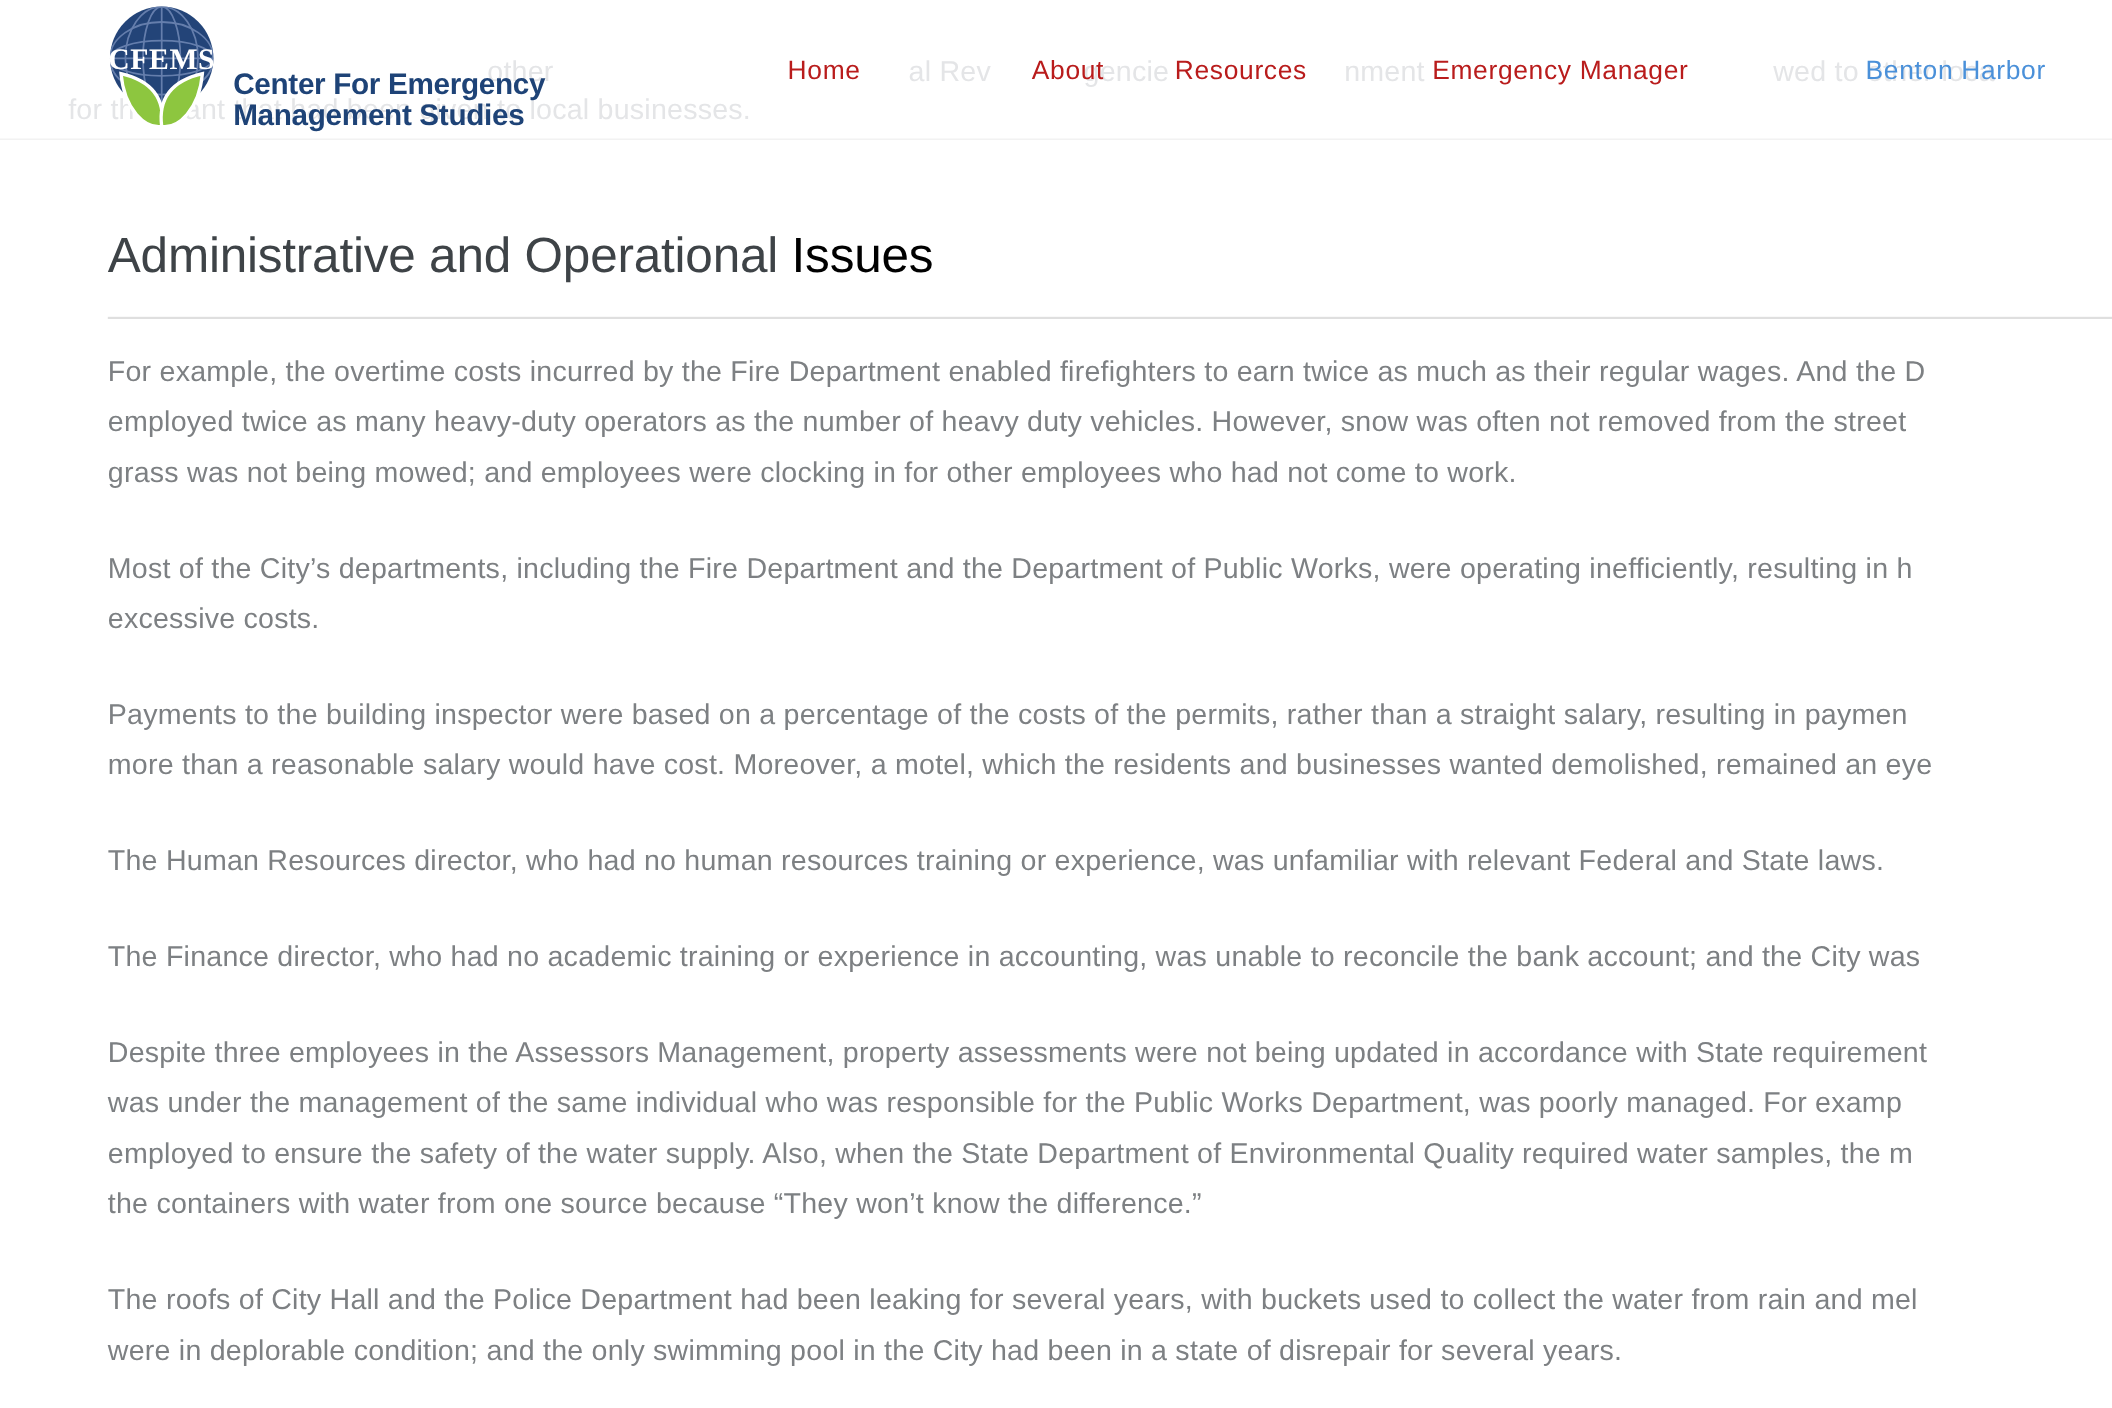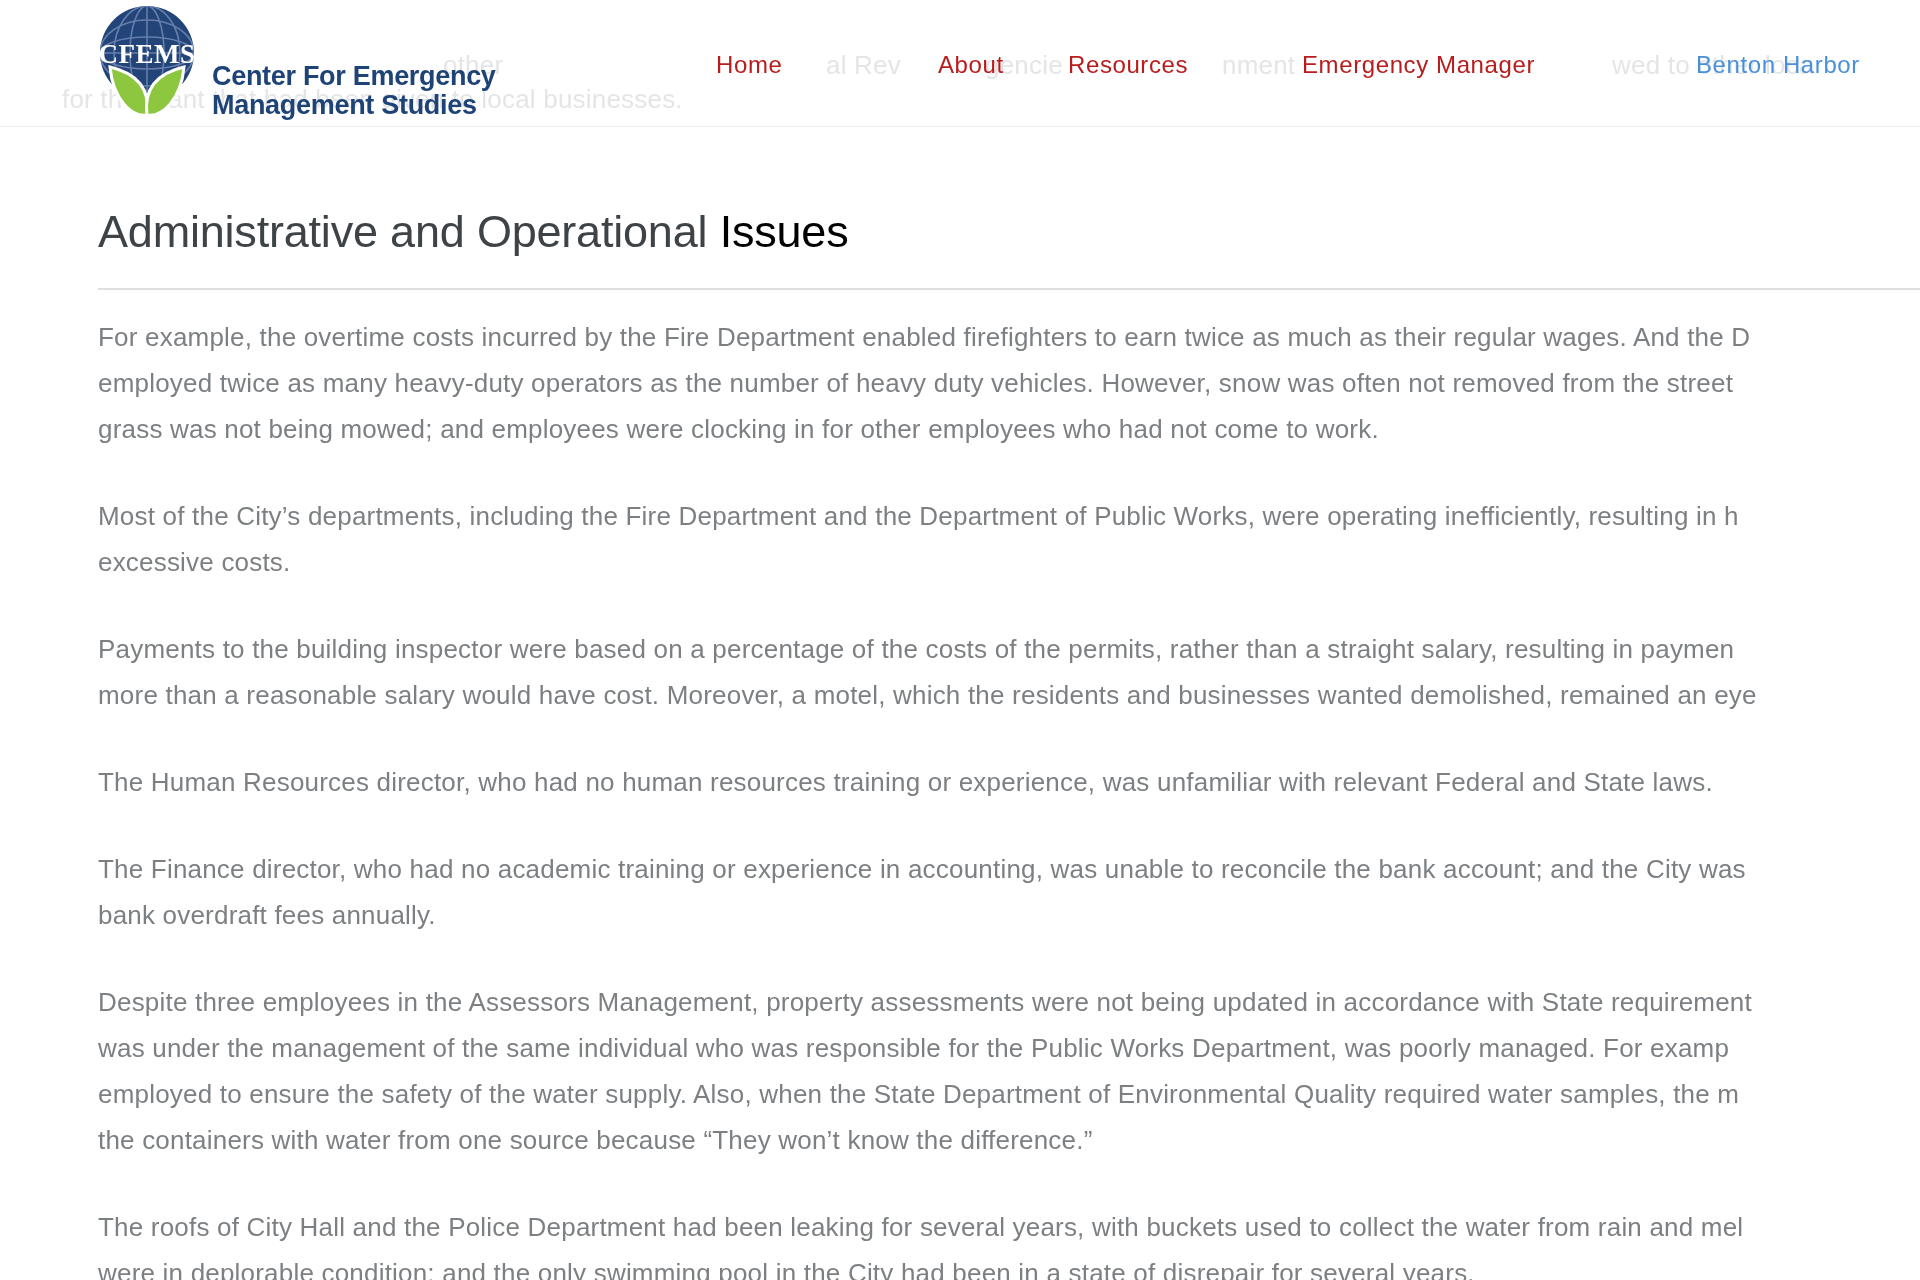--- a/index.html
+++ b/index.html
@@ -147,21 +147,20 @@
       </div>
       <div class="para">
         <div class="line">Payments to the building inspector were based on a percentage of the costs of the permits, rather than a straight salary, resulting in paymen</div>
         <div class="line">more than a reasonable salary would have cost. Moreover, a motel, which the residents and businesses wanted demolished, remained an eye</div>
       </div>
       <div class="para">
         <div class="line">The Human Resources director, who had no human resources training or experience, was unfamiliar with relevant Federal and State laws.</div>
       </div>
       <div class="para">
         <div class="line">The Finance director, who had no academic training or experience in accounting, was unable to reconcile the bank account; and the City was</div>
-        <div class="line">bank overdraft fees annually.</div>
       </div>
       <div class="para">
         <div class="line">Despite three employees in the Assessors Management, property assessments were not being updated in accordance with State requirement</div>
         <div class="line">was under the management of the same individual who was responsible for the Public Works Department, was poorly managed. For examp</div>
         <div class="line">employed to ensure the safety of the water supply. Also, when the State Department of Environmental Quality required water samples, the m</div>
         <div class="line">the containers with water from one source because “They won’t know the difference.”</div>
       </div>
       <div class="para">
         <div class="line">The roofs of City Hall and the Police Department had been leaking for several years, with buckets used to collect the water from rain and mel</div>
         <div class="line">were in deplorable condition; and the only swimming pool in the City had been in a state of disrepair for several years.</div>

